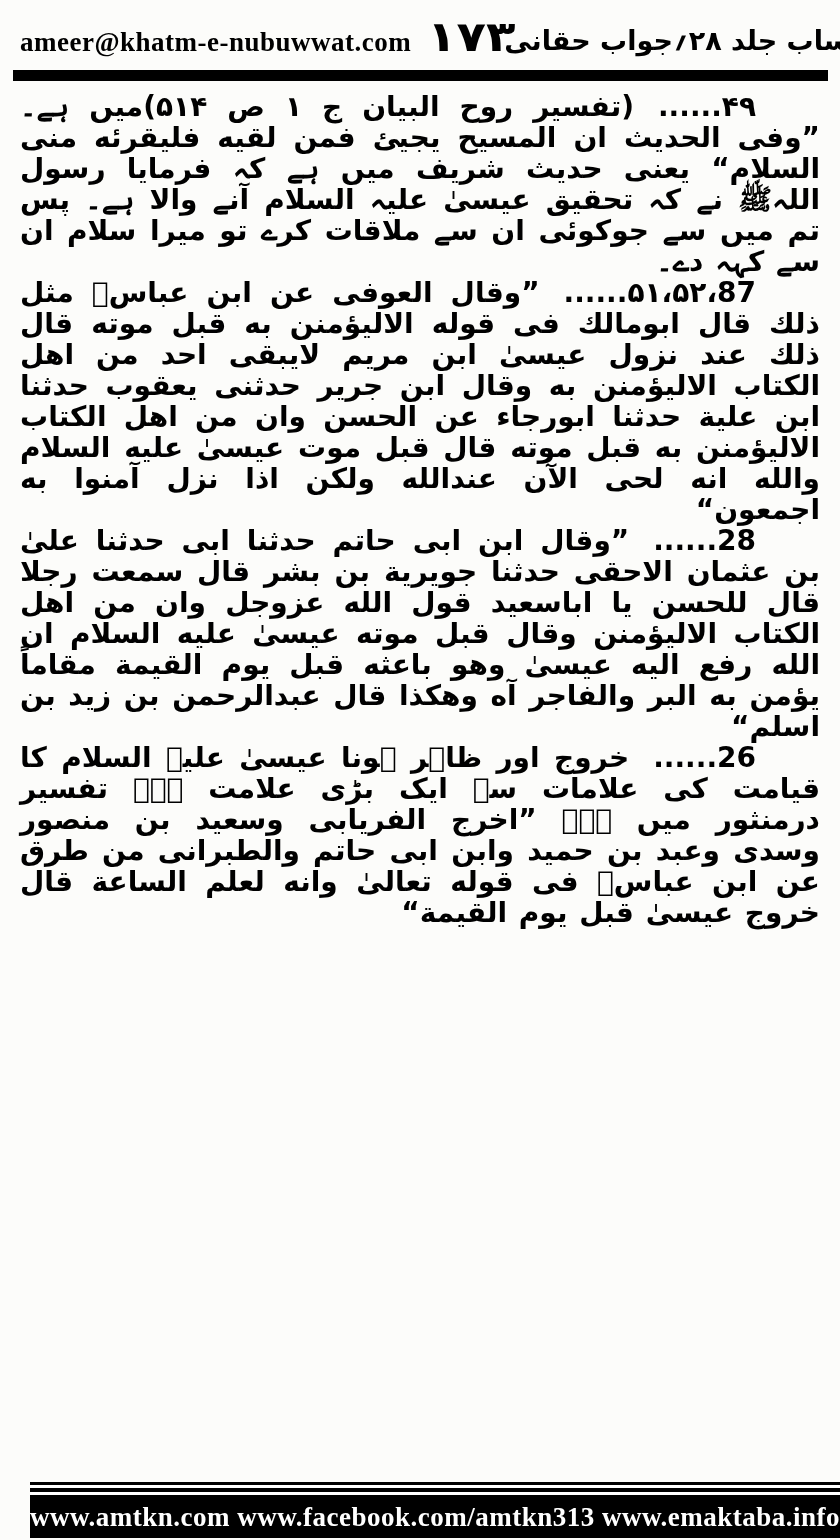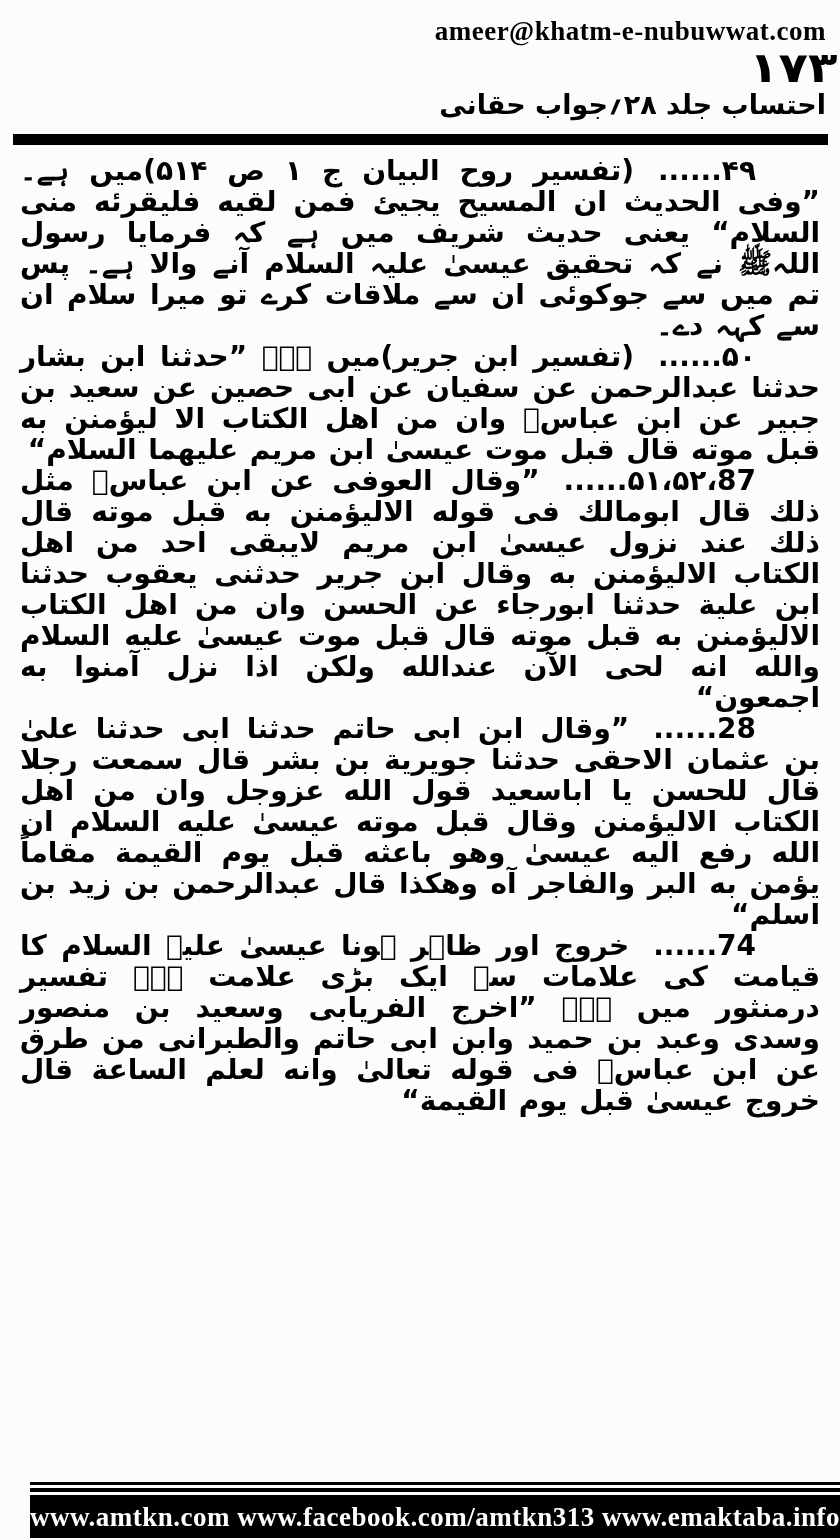--- a/index.html
+++ b/index.html
@@ -10,21 +10,20 @@
     overflow:hidden;
     font-family:"DejaVu Sans", sans-serif;
     color:#000;
     margin:0 auto;
   }
   
   .header{
     display:flex;
     align-items:flex-end;
     padding:16px 14px 0 20px;
-    flex-direction:column;
   }
   .email{
     font-family:"Liberation Serif", serif;
     font-weight:bold;
     font-size:27px;
     letter-spacing:.5px;
     white-space:nowrap;
   }
   .page-num{
     direction:rtl;
@@ -132,30 +131,27 @@
     <span class="book-title">احتساب جلد ۲۸؍جواب حقانی</span>
   </div>
 
   <div class="header-rule"></div>
 
   <div class="content">
     <p class="para">
       <span class="num">۴۹......</span><span>(تفسیر روح البیان ج ۱ ص ۵۱۴)میں ہے۔ ”وفی الحدیث ان المسیح یجیئ فمن لقیه فلیقرئه منی السلام“ یعنی حدیث شریف میں ہے کہ فرمایا رسول اللہﷺ نے کہ تحقیق عیسیٰ علیہ السلام آنے والا ہے۔ پس تم میں سے جوکوئی ان سے ملاقات کرے تو میرا سلام ان سے کہہ دے۔</span>
     </p>
     <p class="para">
-      <span class="num">۵۰......</span><span>(تفسیر ابن جریر)میں ہے۔ ”حدثنا ابن بشار حدثنا عبدالرحمن عن سفیان عن ابی حصین عن سعید بن جبیر عن ابن عباسؓ وان من اهل الکتاب الا لیؤمنن به قبل موته قال قبل موت عیسیٰ ابن مریم علیهما السلام“</span>
-    </p>
-    <p class="para">
       <span class="num">۵۱،۵۲،87......</span><span>”وقال العوفی عن ابن عباسؓ مثل ذلك قال ابومالك فی قوله الالیؤمنن به قبل موته قال ذلك عند نزول عیسیٰ ابن مریم لایبقی احد من اهل الکتاب الالیؤمنن به وقال ابن جریر حدثنی یعقوب حدثنا ابن علیة حدثنا ابورجاء عن الحسن وان من اهل الکتاب الالیؤمنن به قبل موته قال قبل موت عیسیٰ علیه السلام والله انه لحی الآن عندالله ولکن اذا نزل آمنوا به اجمعون“</span>
     </p>
     <p class="para">
       <span class="num">28......</span><span>”وقال ابن ابی حاتم حدثنا ابی حدثنا علیٰ بن عثمان الاحقی حدثنا جویریة بن بشر قال سمعت رجلا قال للحسن یا اباسعید قول الله عزوجل وان من اهل الکتاب الالیؤمنن وقال قبل موته عیسیٰ علیه السلام ان الله رفع الیه عیسیٰ وهو باعثه قبل یوم القیمة مقاماً یؤمن به البر والفاجر آه وهکذا قال عبدالرحمن بن زید بن اسلم“</span>
     </p>
     <p class="para">
-      <span class="num">74......</span><span>خروج اور ظاہر ہونا عیسیٰ علیہ السلام کا قیامت کی علامات سے ایک بڑی علامت ہے۔ تفسیر درمنثور میں ہے۔ ”اخرج الفریابی وسعید بن منصور وسدی وعبد بن حمید وابن ابی حاتم والطبرانی من طرق عن ابن عباسؓ فی قوله تعالیٰ وانه لعلم الساعة قال خروج عیسیٰ قبل یوم القیمة“</span>
+      <span class="num">26......</span><span>خروج اور ظاہر ہونا عیسیٰ علیہ السلام کا قیامت کی علامات سے ایک بڑی علامت ہے۔ تفسیر درمنثور میں ہے۔ ”اخرج الفریابی وسعید بن منصور وسدی وعبد بن حمید وابن ابی حاتم والطبرانی من طرق عن ابن عباسؓ فی قوله تعالیٰ وانه لعلم الساعة قال خروج عیسیٰ قبل یوم القیمة“</span>
     </p>
 
   </div>
 
   <div class="footer">
     <div class="side-box">
       <span class="side-num">۳۴</span>
     </div>
     <div class="bar">
       <div class="stripes"></div>

